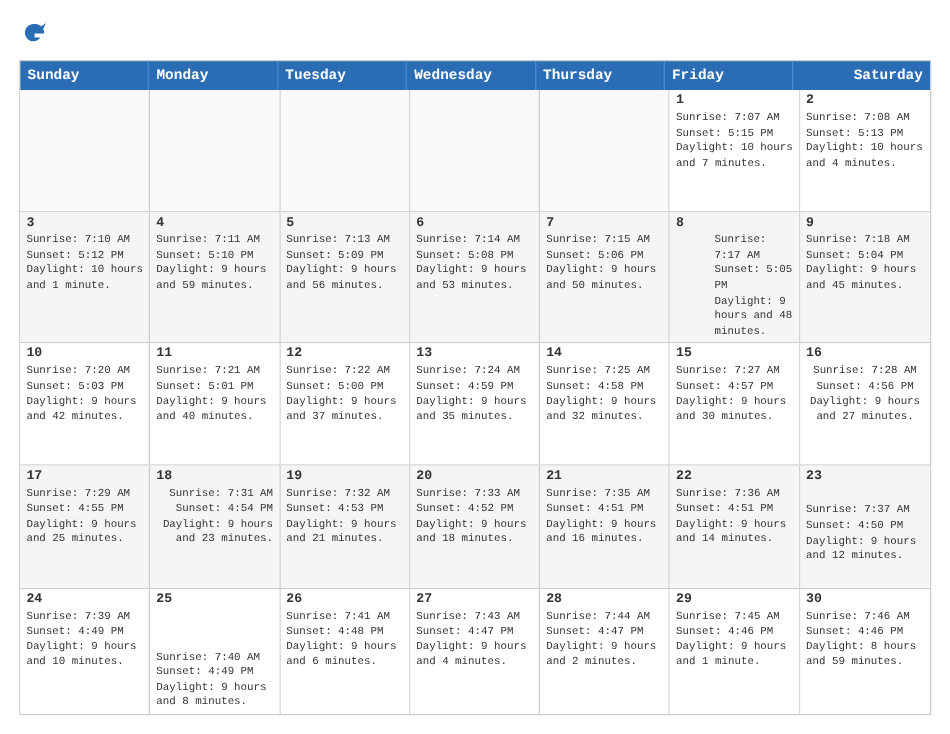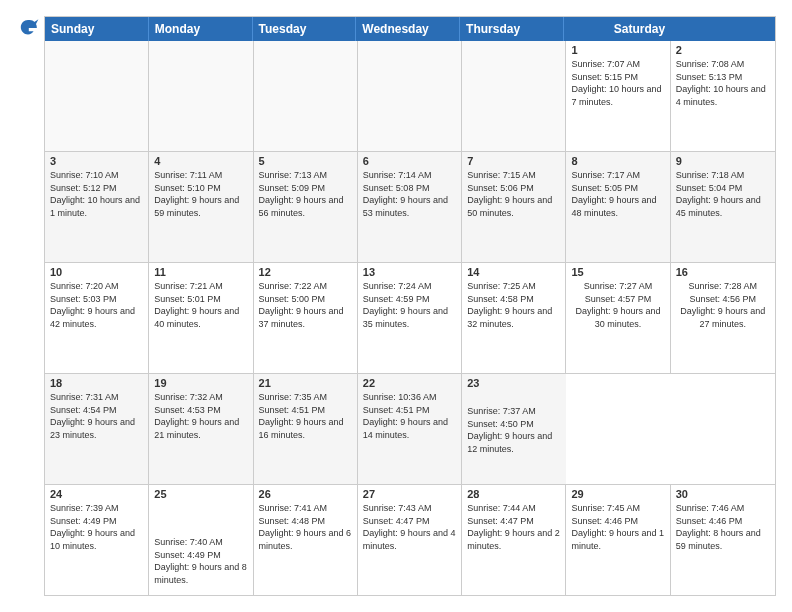--- a/index.html
+++ b/index.html
@@ -8,20 +8,22 @@
       background: #fff;
       width: 792px;
       height: 612px;
       overflow: hidden;
     }
     .page {
       width: 792px;
       height: 612px;
       padding: 16px;
       display: flex;
+      flex-direction: column;
+      font-family: Liberation Mono, monospace;
     }
     .header {
       display: flex;
       justify-content: space-between;
       align-items: flex-start;
       margin-bottom: 10px;
     }
     .logo {
       display: flex;
       align-items: center;
@@ -126,20 +128,21 @@
     </div>
   </div>
 
   <div class="calendar">
     <div class="cal-header">
     <div class="cal-header-cell">Sunday</div>
         <div class="cal-header-cell">Monday</div>
         <div class="cal-header-cell">Tuesday</div>
         <div class="cal-header-cell">Wednesday</div>
         <div class="cal-header-cell">Thursday</div>
+        <div class="cal-header-cell">Friday</div>
         <div class="cal-header-cell">Saturday</div>
       </div>
     <div class="cal-body">
     <div class="cal-row">
           <div class="cal-cell empty"></div>
           <div class="cal-cell empty"></div>
           <div class="cal-cell empty"></div>
           <div class="cal-cell empty"></div>
           <div class="cal-cell empty"></div>
           <div class="cal-cell">
@@ -181,21 +184,21 @@
 Daylight: 9 hours and 53 minutes.</div>
           </div>
           <div class="cal-cell alt">
             <span class="day-num">7</span>
             <div class="day-info" style="white-space: pre-line;">Sunrise: 7:15 AM
 Sunset: 5:06 PM
 Daylight: 9 hours and 50 minutes.</div>
           </div>
           <div class="cal-cell alt">
             <span class="day-num">8</span>
-            <div class="day-info" style="white-space: pre-line;">Sunrise: 7:17 AM
+            <div class="day-info" style="white-space: pre-line; margin-left: 32px;">Sunrise: 7:17 AM
 Sunset: 5:05 PM
 Daylight: 9 hours and 48 minutes.</div>
           </div>
           <div class="cal-cell alt">
             <span class="day-num">9</span>
             <div class="day-info" style="white-space: pre-line;">Sunrise: 7:18 AM
 Sunset: 5:04 PM
 Daylight: 9 hours and 45 minutes.</div>
           </div>
         </div>
@@ -225,53 +228,65 @@
 Daylight: 9 hours and 35 minutes.</div>
           </div>
           <div class="cal-cell">
             <span class="day-num">14</span>
             <div class="day-info" style="white-space: pre-line;">Sunrise: 7:25 AM
 Sunset: 4:58 PM
 Daylight: 9 hours and 32 minutes.</div>
           </div>
           <div class="cal-cell">
             <span class="day-num">15</span>
-            <div class="day-info" style="white-space: pre-line; text-align: center;">Sunrise: 7:27 AM
+            <div class="day-info" style="white-space: pre-line;">Sunrise: 7:27 AM
 Sunset: 4:57 PM
 Daylight: 9 hours and 30 minutes.</div>
           </div>
           <div class="cal-cell">
             <span class="day-num">16</span>
             <div class="day-info" style="white-space: pre-line; text-align: center;">Sunrise: 7:28 AM
 Sunset: 4:56 PM
 Daylight: 9 hours and 27 minutes.</div>
           </div>
         </div>
         <div class="cal-row">
           <div class="cal-cell alt">
+            <span class="day-num">17</span>
+            <div class="day-info" style="white-space: pre-line;">Sunrise: 7:29 AM
+Sunset: 4:55 PM
+Daylight: 9 hours and 25 minutes.</div>
+          </div>
+          <div class="cal-cell alt">
             <span class="day-num">18</span>
-            <div class="day-info" style="white-space: pre-line;">Sunrise: 7:31 AM
+            <div class="day-info" style="white-space: pre-line; text-align: right;">Sunrise: 7:31 AM
 Sunset: 4:54 PM
 Daylight: 9 hours and 23 minutes.</div>
           </div>
           <div class="cal-cell alt">
             <span class="day-num">19</span>
             <div class="day-info" style="white-space: pre-line;">Sunrise: 7:32 AM
 Sunset: 4:53 PM
 Daylight: 9 hours and 21 minutes.</div>
           </div>
           <div class="cal-cell alt">
+            <span class="day-num">20</span>
+            <div class="day-info" style="white-space: pre-line;">Sunrise: 7:33 AM
+Sunset: 4:52 PM
+Daylight: 9 hours and 18 minutes.</div>
+          </div>
+          <div class="cal-cell alt">
             <span class="day-num">21</span>
             <div class="day-info" style="white-space: pre-line;">Sunrise: 7:35 AM
 Sunset: 4:51 PM
 Daylight: 9 hours and 16 minutes.</div>
           </div>
           <div class="cal-cell alt">
             <span class="day-num">22</span>
-            <div class="day-info" style="white-space: pre-line;">Sunrise: 10:36 AM
+            <div class="day-info" style="white-space: pre-line;">Sunrise: 7:36 AM
 Sunset: 4:51 PM
 Daylight: 9 hours and 14 minutes.</div>
           </div>
           <div class="cal-cell alt">
             <span class="day-num">23</span>
             <div class="day-info" style="white-space: pre-line; margin-top: 16px;">Sunrise: 7:37 AM
 Sunset: 4:50 PM
 Daylight: 9 hours and 12 minutes.</div>
           </div>
         </div>

